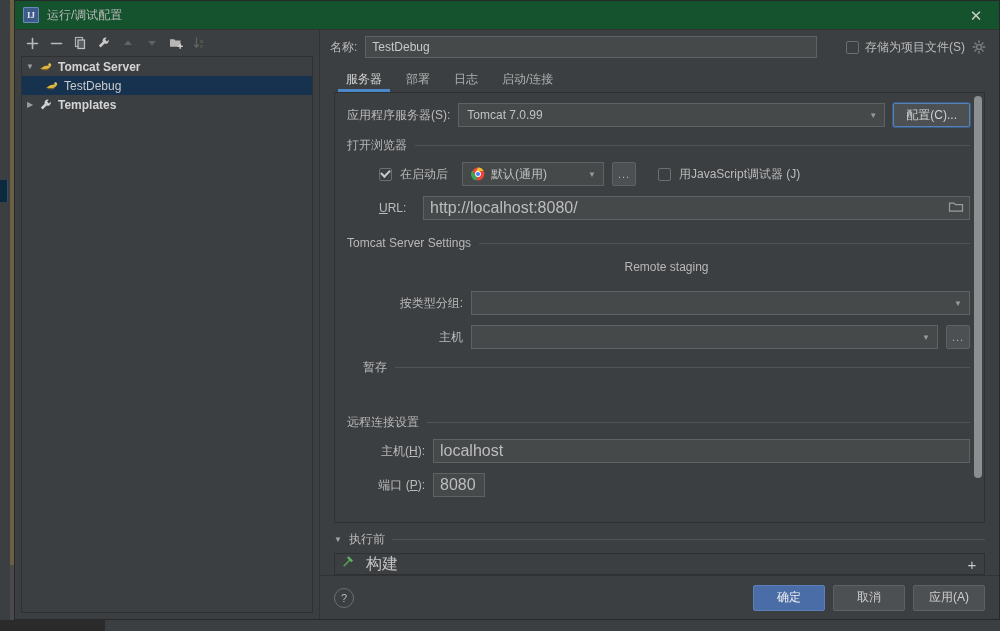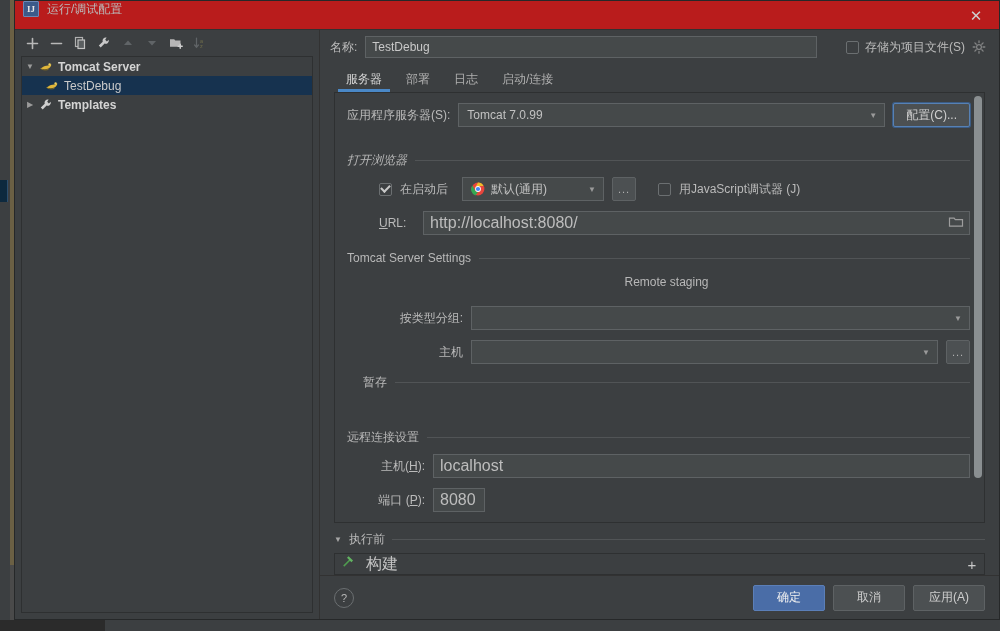--- a/index.html
+++ b/index.html
@@ -25,23 +25,23 @@
   #dialog {
     position: absolute; left: 14px; top: 0; width: 986px; height: 620px;
     background: #3c3f41;
     border: 1px solid #262829;
     display: flex; flex-direction: column;
   }
 
   
   #titlebar {
     height: 29px; flex: 0 0 29px;
-    background: #b91c1c;
+    background: #14532d;
     border-bottom: 1px solid #323232;
-    display: flex; align-items: flex-start; padding: 0 0 0 8px;
+    display: flex; align-items: center; padding: 0 0 0 8px;
     position: relative;
   }
   #app-logo {
     width: 16px; height: 16px; margin-right: 8px;
     background: #3c5a8a; border: 1px solid #6a88b8; border-radius: 1px;
     display: flex; align-items: center; justify-content: center;
     font-size: 9px; font-weight: bold; color: #e8e8e8; font-family: "Liberation Serif", serif;
   }
   #title-text { font-size: 12px; color: #bababa; }
   #close-btn {
@@ -369,21 +369,21 @@
 
           <div class="row">
             <span class="lbl">应用程序服务器(S):</span>
             <div class="combo" style="flex:1 1 auto; max-width:447px;">
               <span>Tomcat 7.0.99</span>
               <span class="caret">▼</span>
             </div>
             <button class="btn focused">配置(C)...</button>
           </div>
 
-          <div class="group-header" style="margin-top:25px;font-style:italic;">
+          <div class="group-header" style="margin-top:10px;">
             <span class="gtitle">打开浏览器</span>
             <span class="gline"></span>
           </div>
 
           <div class="row indent-2">
             <span class="cb checked"></span>
             <span class="lbl">在启动后</span>
             <div class="combo" style="width:142px; margin-left:6px;">
               <span style="display:inline-flex;margin-right:6px;">
                 <svg width="14" height="14" viewBox="0 0 14 14" aria-hidden="true">

